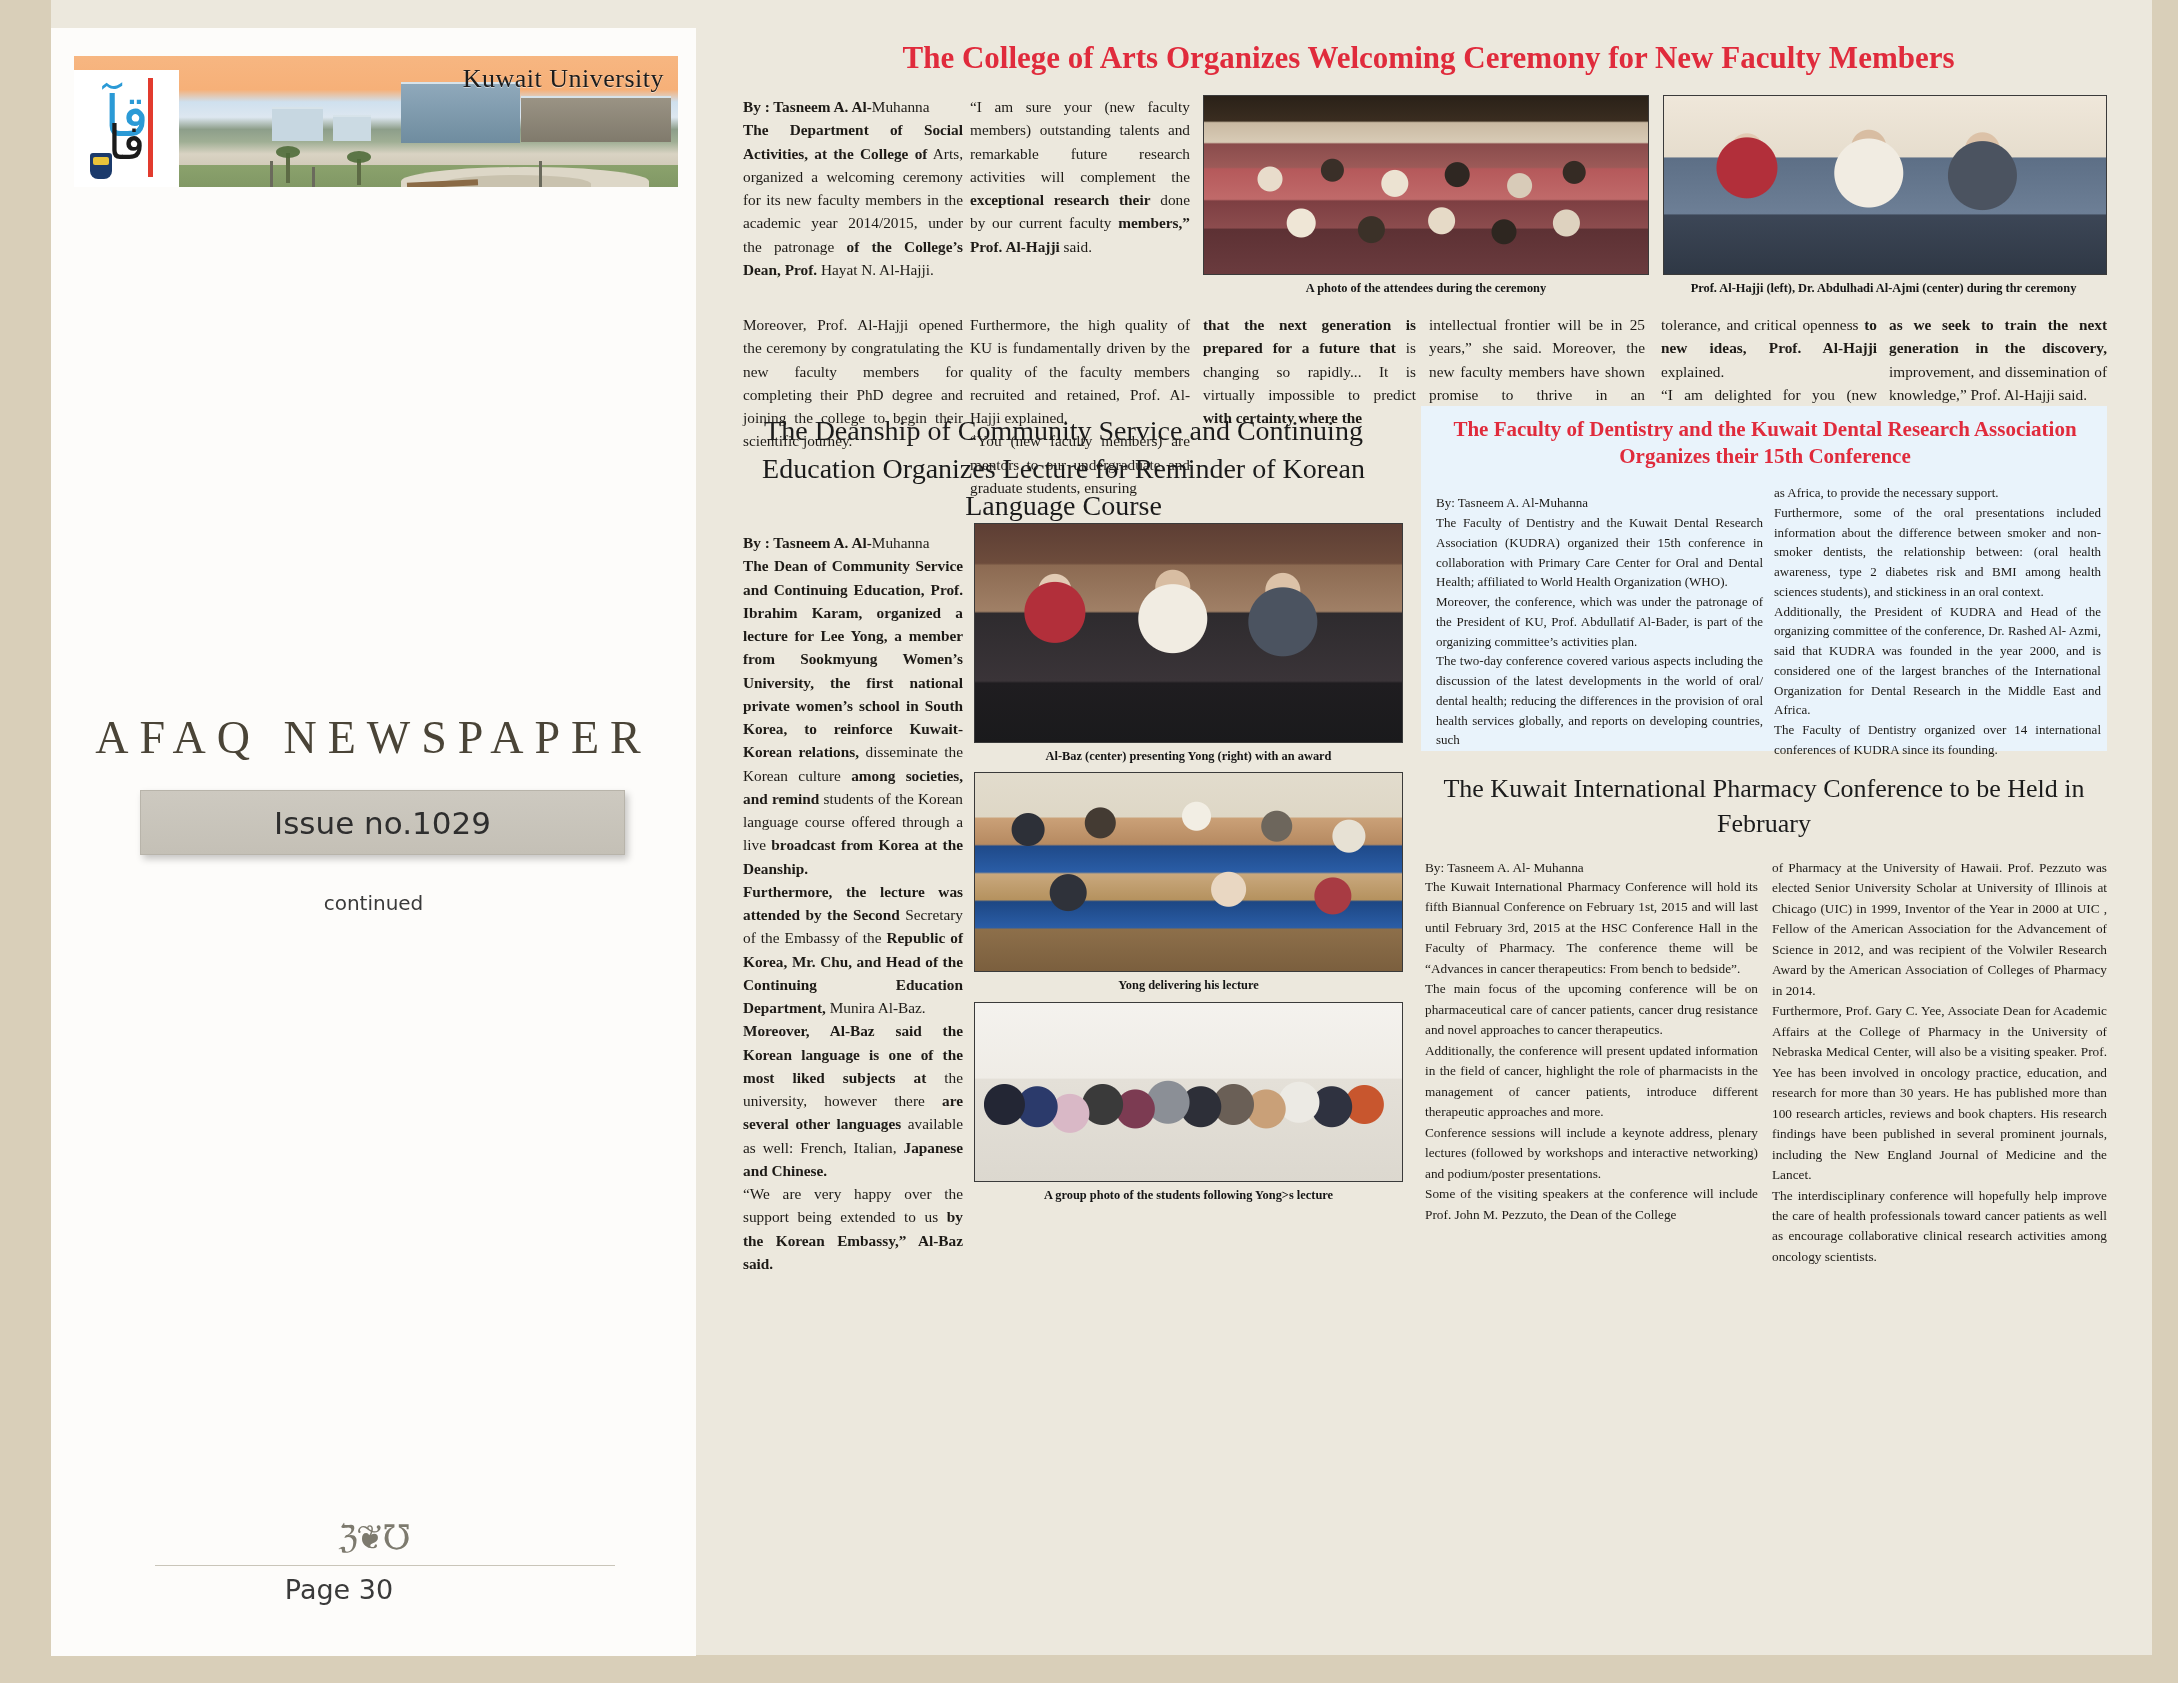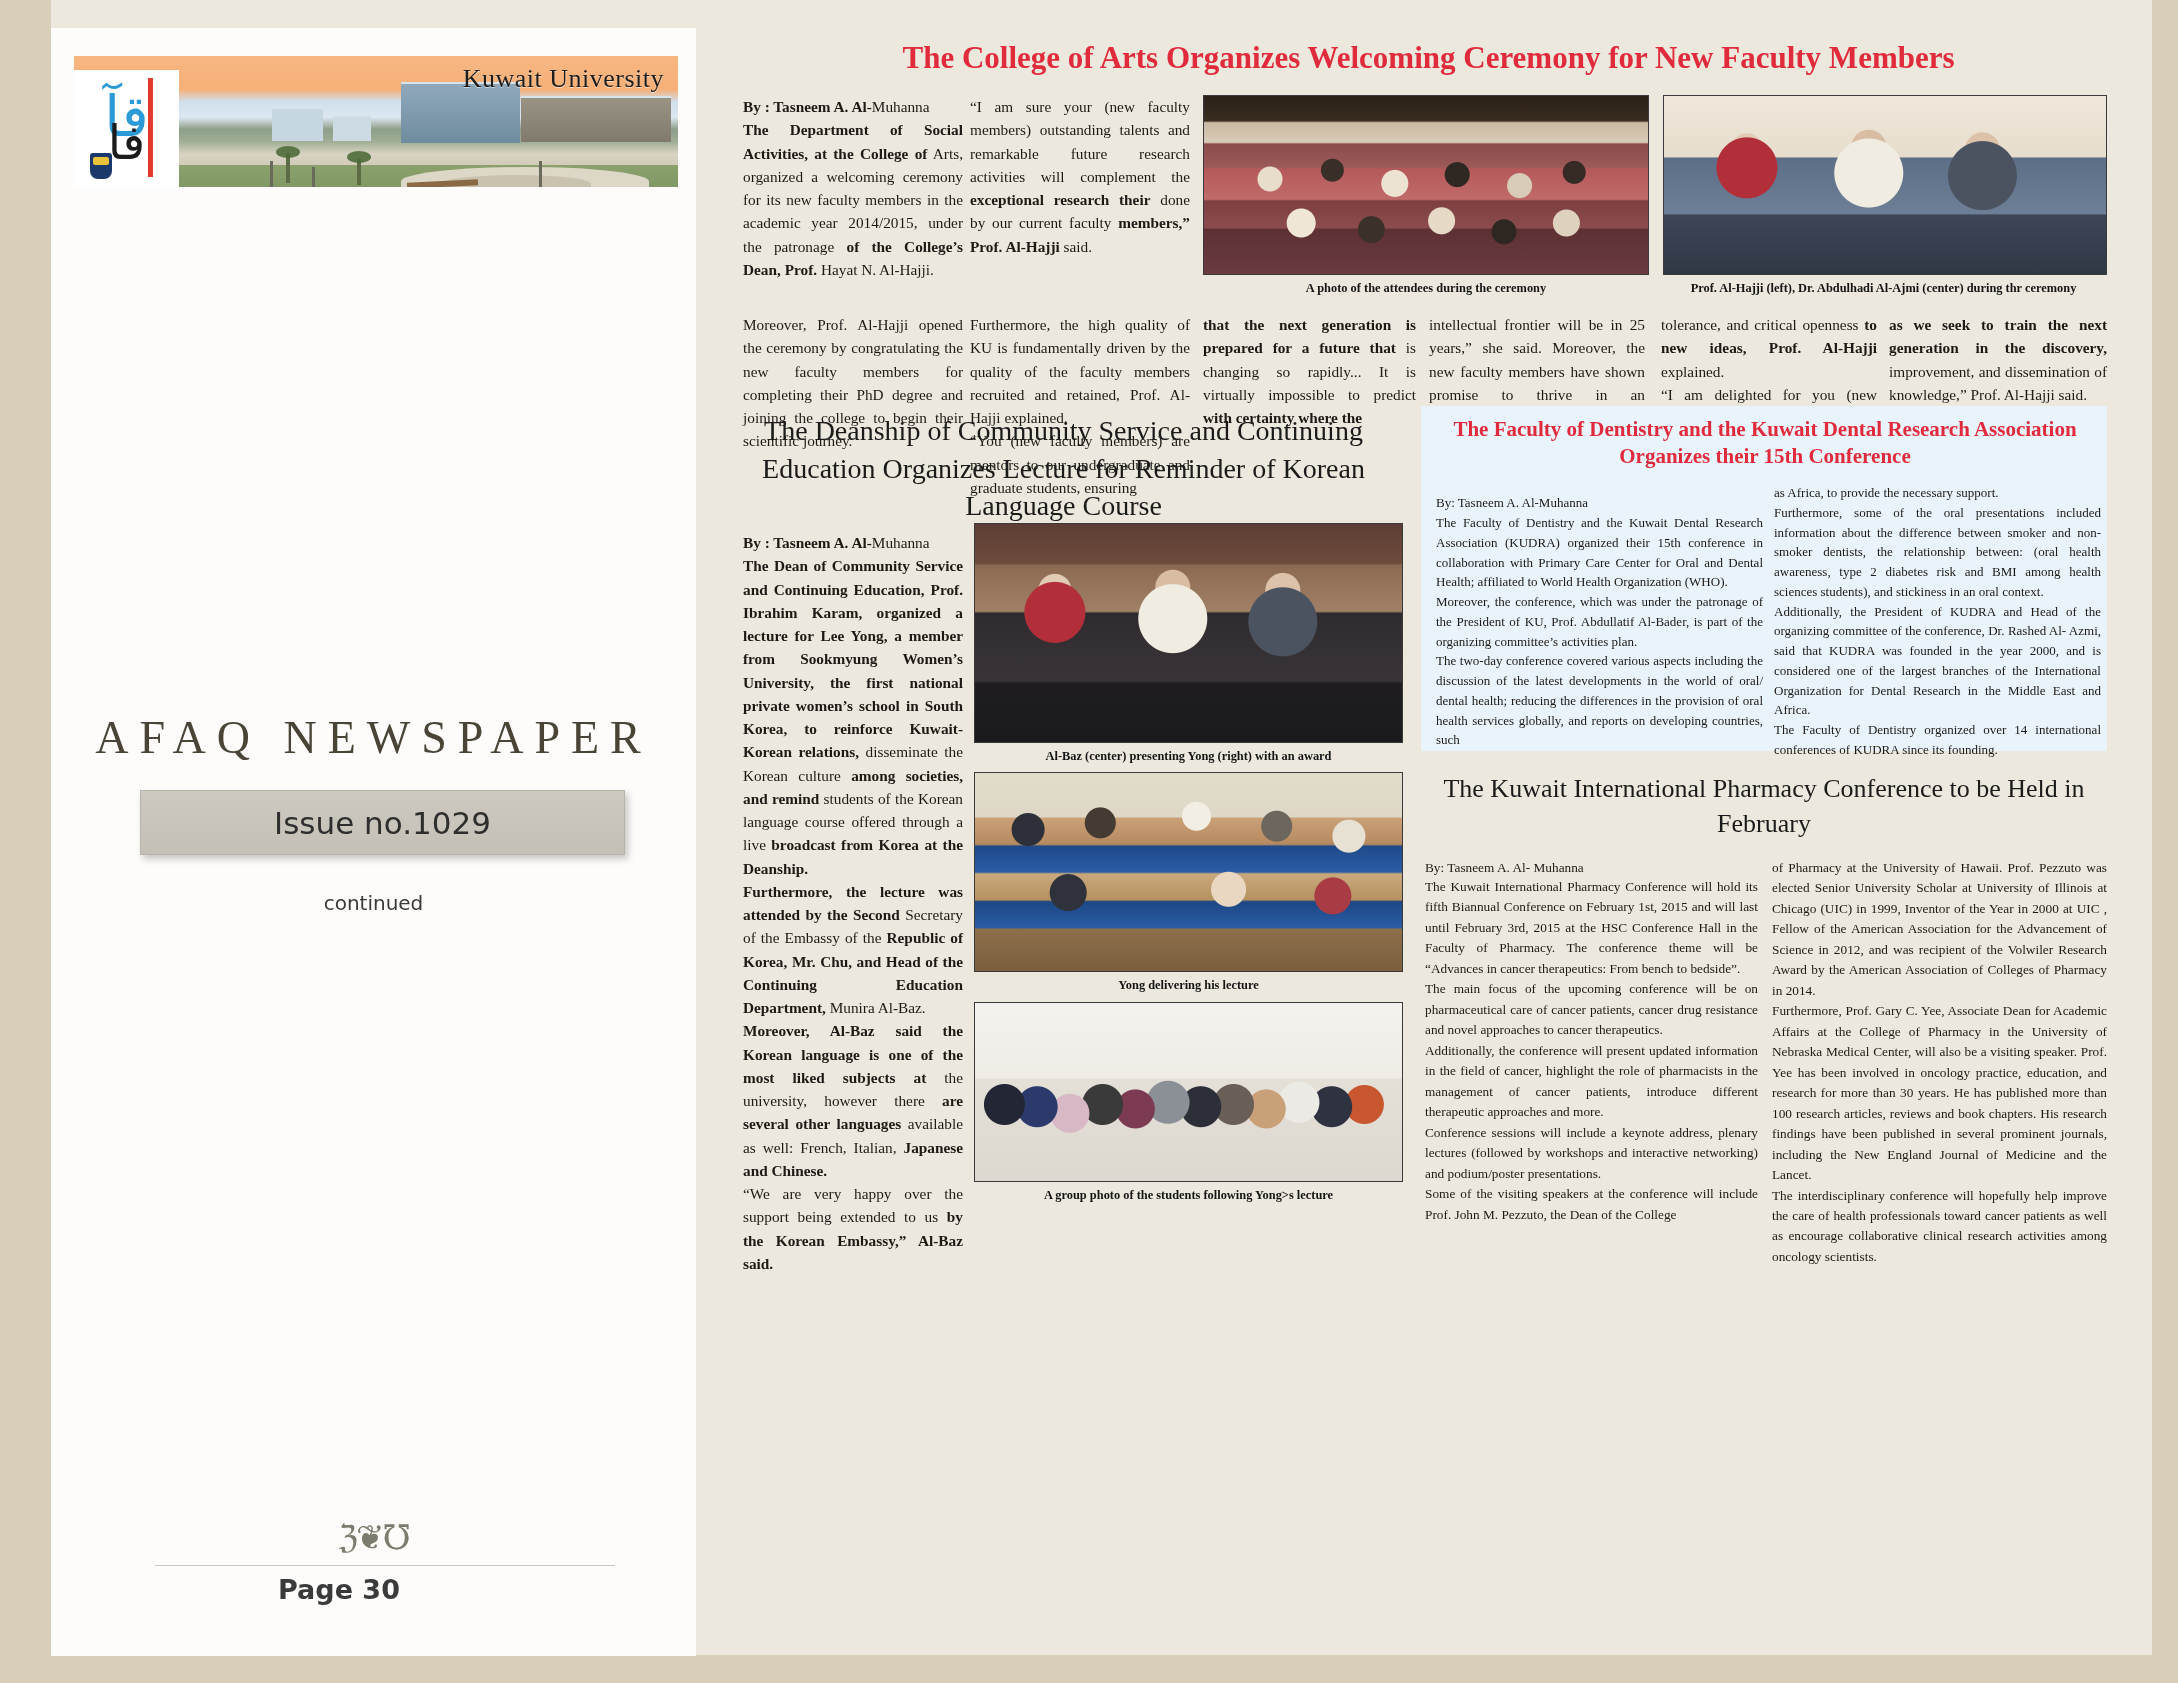--- a/index.html
+++ b/index.html
@@ -182,21 +182,21 @@
     letter-spacing: -2px;
   }
   .footer-rule {
     position: absolute; left: 104px; top: 1537px;
     width: 460px; height: 1px; background: #c9c5b9;
   }
   .page-num {
     position: absolute; left: 0; top: 1546px; width: 576px;
     text-align: center;
     font-family: "DejaVu Sans", sans-serif;
-    font-size: 27px; color: #3a3a3a; font-weight: bold;
+    font-size: 27px; color: #3a3a3a;
   }
 
   
   #content {
     position: absolute;
     left: 705px; top: 28px;
     width: 1447px; height: 1628px;
   }
 
   

